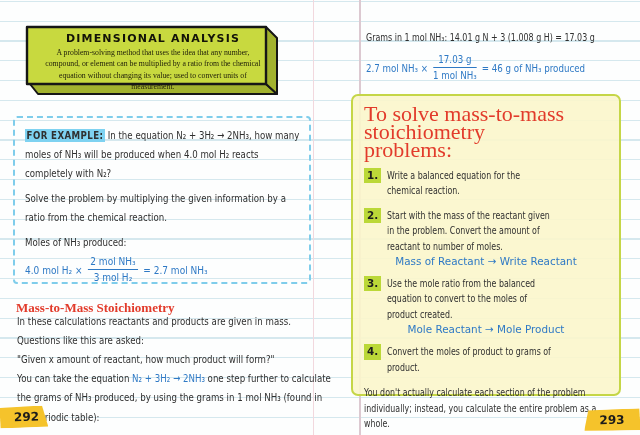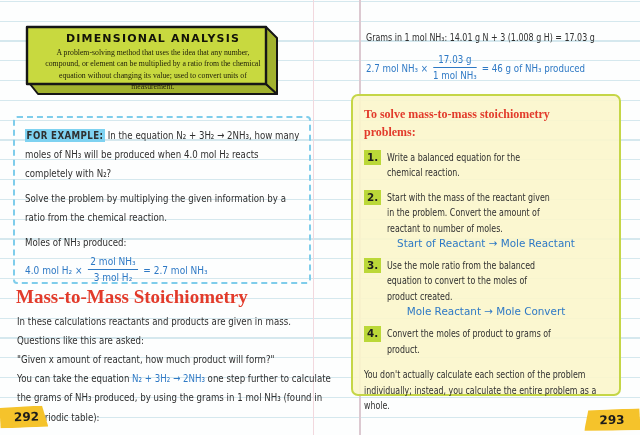--- a/index.html
+++ b/index.html
@@ -30,22 +30,22 @@
   .condL{width:352px;transform:scaleX(0.8);transform-origin:0 0;}
   .hl{background:#7ed2f1;font-weight:bold;padding:0 2px;letter-spacing:0.5px;}
   .solve{margin-top:6px !important;}
   .moles{margin-top:6px !important;}
   .equation{display:flex;align-items:center;gap:6px;color:#2e79c5;font-size:10.6px;}
   .eqL{margin-top:3px;transform:scaleX(0.85);transform-origin:0 0;}
   .frac{display:inline-block;text-align:center;line-height:13px;}
   .frac .num{display:block;border-bottom:1.3px solid currentColor;padding:0 3px 1px;}
   .frac .den{display:block;padding-top:1px;}
 
-  .section-heading{position:absolute;left:16px;top:286px;margin:0;
-    font-family:"Liberation Serif", serif;font-weight:bold;font-size:19px;color:#e23b2b;}
+  .section-heading{position:absolute;left:16px;top:300px;margin:0;
+    font-family:"Liberation Serif", serif;font-weight:bold;font-size:13px;color:#e23b2b;}
   .para{position:absolute;margin:0;font-size:10.8px;line-height:19.4px;
     width:394px;transform:scaleX(0.8);transform-origin:0 0;}
   .intro{left:17px;top:312px;}
   .quote{left:17px;top:350px;}
   .further{left:17px;top:369px;}
   .blue{color:#2e79c5;}
 
   .ribbon{position:absolute;background:#f5c32b;color:#1b1b1b;font-weight:bold;
     font-size:12px;line-height:22px;height:22px;}
   .ribbon-left{left:0;top:406px;width:48px;padding-left:14px;box-sizing:border-box;
@@ -55,21 +55,21 @@
 
   
   .grams{position:absolute;left:366px;top:31px;margin:0;font-size:10.6px;
     width:330px;transform:scaleX(0.75);transform-origin:0 0;}
   .grams-eq{position:absolute;left:366px;top:53px;transform:scaleX(0.82);transform-origin:0 0;}
 
   .steps-box{position:absolute;left:351px;top:94px;width:270px;height:302px;box-sizing:border-box;
     border:2.5px solid #c5d647;border-radius:7px;background:rgba(251,246,203,0.9);
     padding:9px 11px;}
   .steps-box h3{margin:0;width:205px;font-family:"Liberation Serif", serif;
-    font-weight:bold;font-size:12px;line-height:18px;color:#e23b2b;}
+    font-weight:normal;font-size:22px;line-height:18px;color:#e23b2b;}
   .step-group{margin-top:9px;}
   .step{display:flex;gap:6px;font-size:10.4px;line-height:15.4px;}
   .stepnum{flex:0 0 auto;align-self:flex-start;background:#bbd838;font-weight:bold;
     padding:0 3px;color:#1d1d1d;}
   .steptext{width:128%;transform:scaleX(0.76);transform-origin:0 0;}
   .conv{color:#2e79c5;font-size:10.4px;margin-top:1px;text-align:center;}
   .note{margin:10px 0 0;font-size:10.4px;line-height:15.6px;
     width:128%;transform:scaleX(0.76);transform-origin:0 0;}
 </style>
 </head>
@@ -137,29 +137,29 @@
           <span class="stepnum">1.</span>
           <span class="steptext">Write a balanced equation for the chemical reaction.</span>
         </div>
       </div>
 
       <div class="step-group">
         <div class="step">
           <span class="stepnum">2.</span>
           <span class="steptext">Start with the mass of the reactant given in the problem. Convert the amount of reactant to number of moles.</span>
         </div>
-        <div class="conv">Start of Reactant → Mole Reactant</div>
+        <div class="conv">Mass of Reactant → Write Reactant</div>
       </div>
 
       <div class="step-group">
         <div class="step">
           <span class="stepnum">3.</span>
           <span class="steptext">Use the mole ratio from the balanced equation to convert to the moles of product created.</span>
         </div>
-        <div class="conv">Mole Reactant → Mole Convert</div>
+        <div class="conv">Mole Reactant → Mole Product</div>
       </div>
 
       <div class="step-group">
         <div class="step">
           <span class="stepnum">4.</span>
           <span class="steptext">Convert the moles of product to grams of product.</span>
         </div>
       </div>
 
       <p class="note">You don't actually calculate each section of the problem individually; instead, you calculate the entire problem as a whole.</p>

